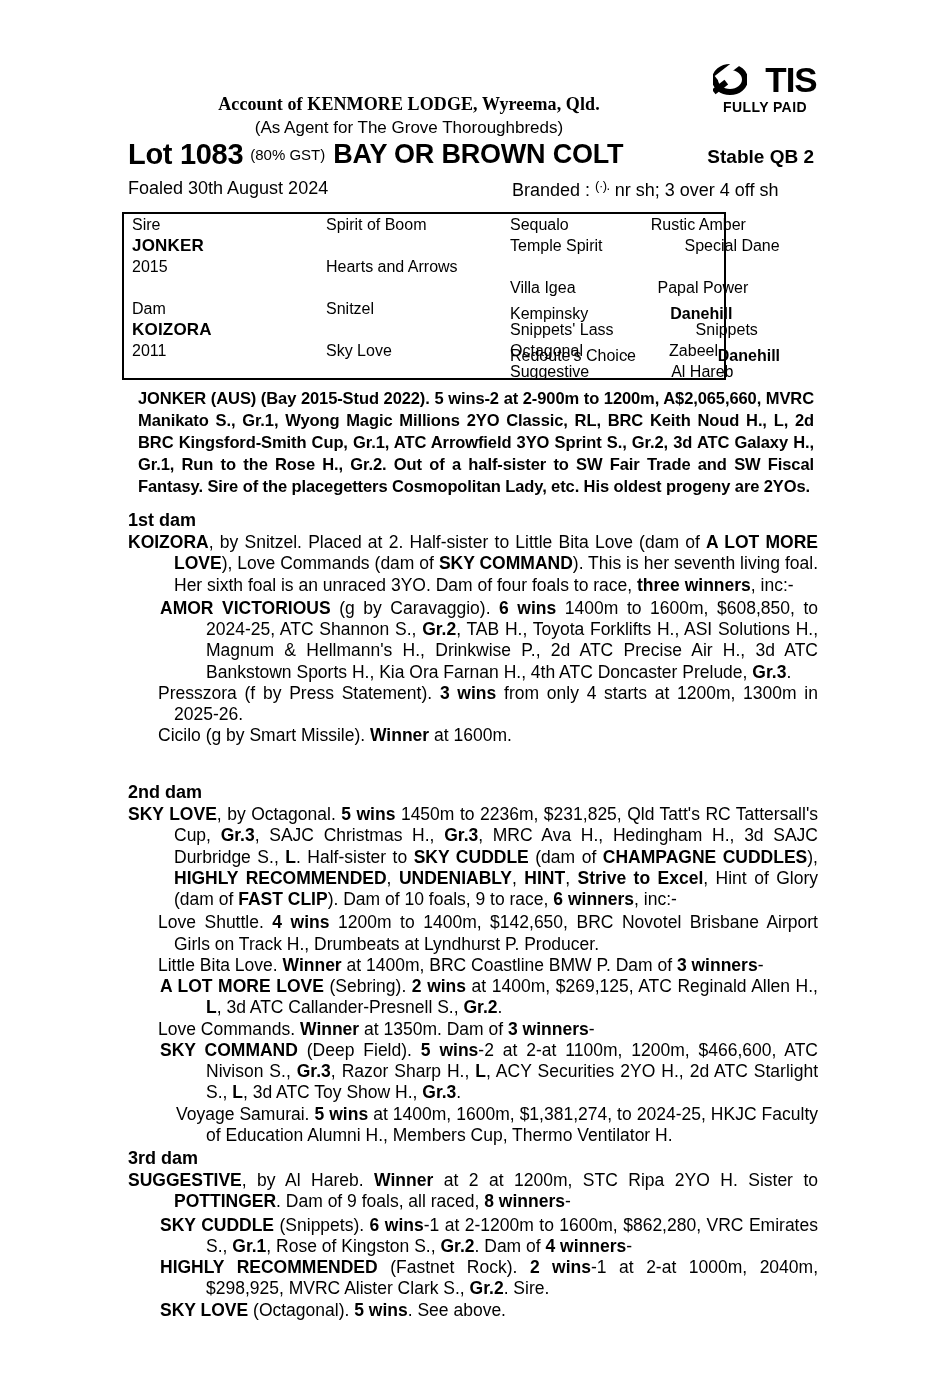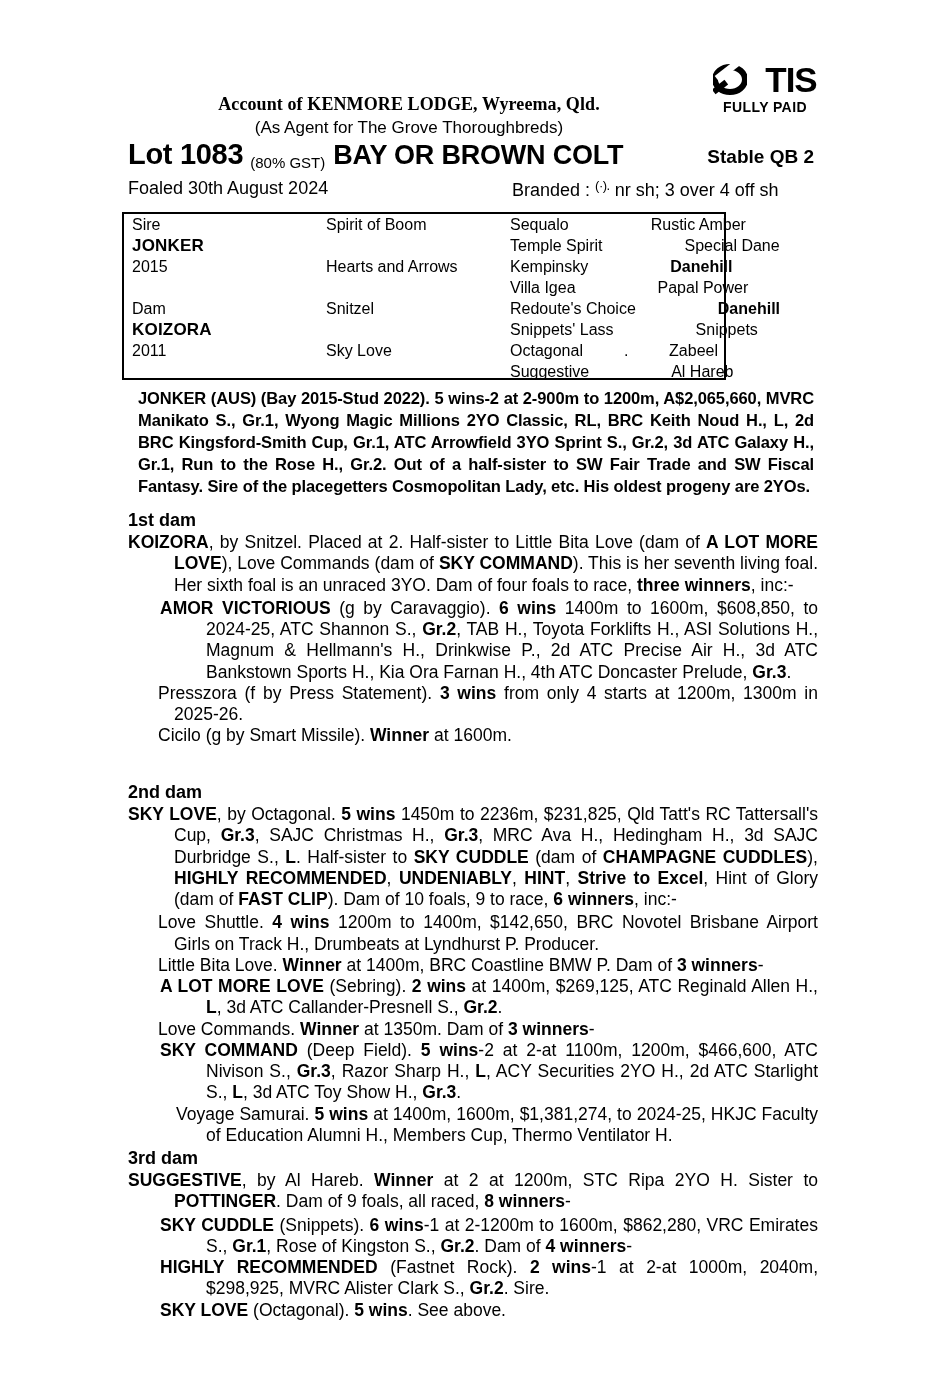--- a/index.html
+++ b/index.html
@@ -32,21 +32,21 @@
     font-family:Liberation Serif, serif;
     letter-spacing:0.1px;padding-right:120px;
   }
   .agent{
     position:absolute;left:0;right:0;top:118px;text-align:center;
     font-size:17px;padding-right:120px;
   }
 
   .titleline{
     position:absolute;left:128px;right:123px;top:138px;
-    display:flex;align-items:flex-end;white-space:nowrap;
+    display:flex;align-items:center;white-space:nowrap;
   }
   .lot{font-size:29px;font-weight:bold;letter-spacing:-0.3px;}
   .gst{font-size:15px;margin-left:7px;}
   .colt{font-size:27px;font-weight:bold;margin-left:8px;letter-spacing:-0.2px;}
   .stable{
     position:absolute;right:124px;top:146px;
     font-size:19px;font-weight:bold;
   }
 
   .foaled{
@@ -70,21 +70,21 @@
   .dotrow{
     display:flex;align-items:baseline;height:21px;line-height:21px;
     font-size:16px;white-space:nowrap;gap:40px;
   }
   .dotrow .lft{flex:0 0 auto;}
   .dotrow .dots{
     flex:1 1 auto;overflow:hidden;margin:0 1px;
     font-size:16px;letter-spacing:0.5px;
   }
   .dotrow .rgt{flex:0 0 auto;}
-  .dotrow .rgt.bold{font-weight:bold;}
+  .dotrow .rgt.bold{font-weight:bold;margin-top:47px;}
 
   
   .blurb{
     position:absolute;left:138px;right:124px;top:388px;
     font-size:16.5px;font-weight:bold;line-height:1.33;
     text-align:justify;
     font-family:"Liberation Sans Narrow","Liberation Sans",sans-serif;
     letter-spacing:-0.1px;
   }
 

